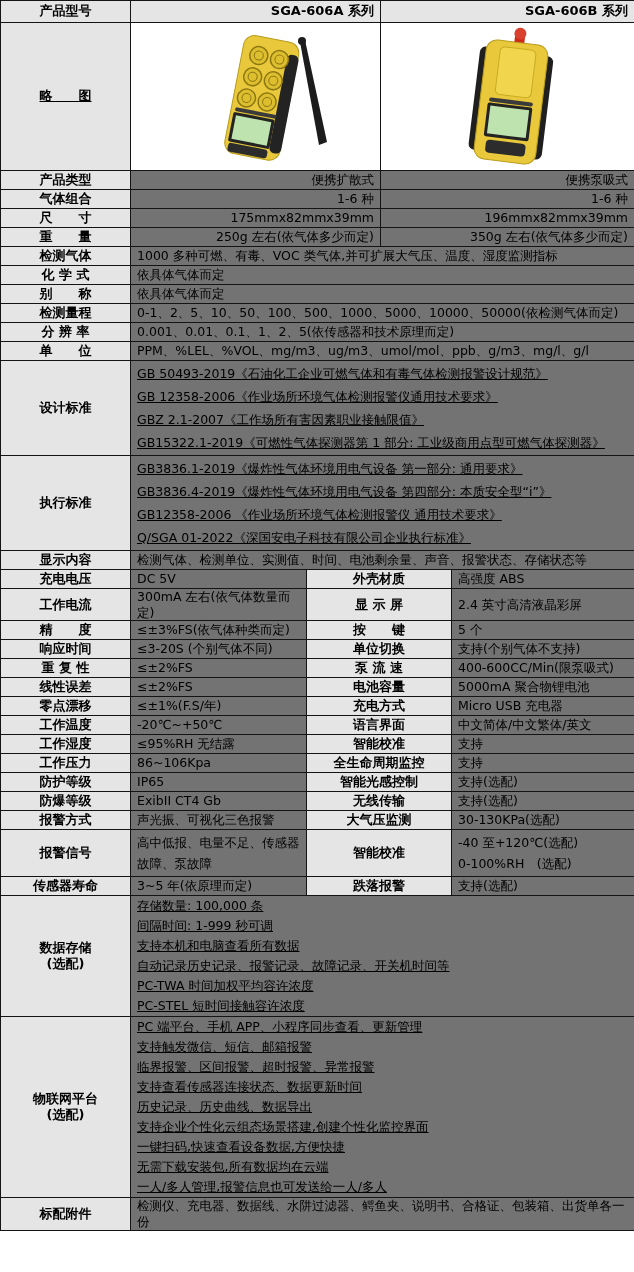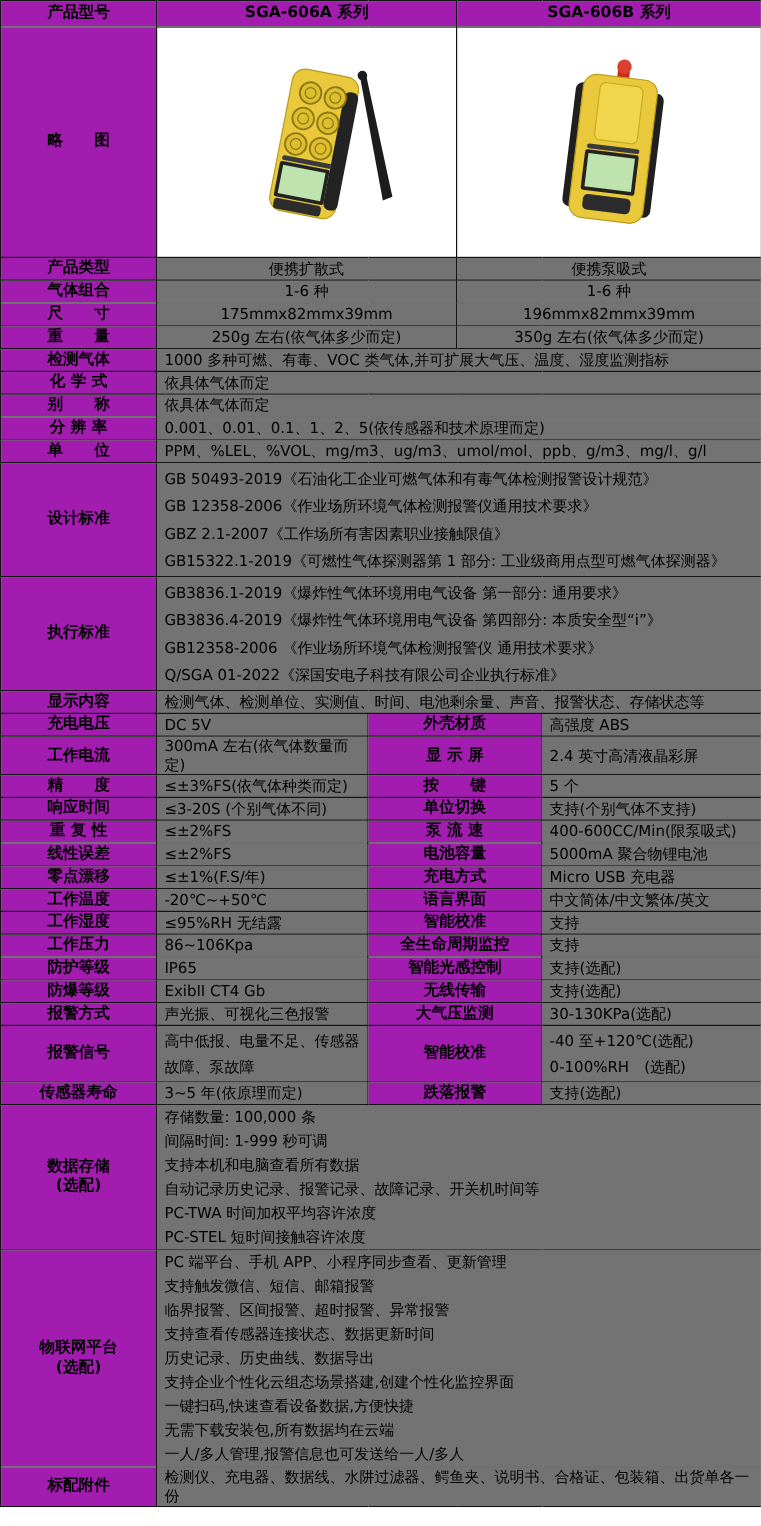--- a/index.html
+++ b/index.html
@@ -1,26 +1,26 @@
 <!DOCTYPE html>
 <html lang="zh"><head>
 <meta charset="utf-8">
 <style>
   html,body{margin:0;padding:0;background:#fff;}
   body{width:634px;font-family:"DejaVu Sans","Liberation Sans",sans-serif;color:#000;}
   table.spec{border-collapse:collapse;width:634px;table-layout:fixed;font-size:12.5px;}
   table.spec td{border:1px solid #141414;padding:0 6px;overflow:hidden;vertical-align:middle;line-height:1.25;}
-  td.lbl{background:#a21caf;font-weight:bold;text-align:center;padding:0 2px;font-size:13px;}
+  td.lbl{background:#e5e5e5;font-weight:bold;text-align:center;padding:0 2px;font-size:13px;}
   td.val{background:#737373;}
-  td.cen{text-align:center;}
+  td.cen{text-align:right;}
   td.img{background:#ffffff;padding:0;}
   td.ml{padding:3px 8px;}
-  .ml div{line-height:23px;white-space:nowrap;}
+  .ml div{line-height:23px;white-space:nowrap;text-decoration:underline;}
   .ml20 div{line-height:20px;white-space:nowrap;}
-  tr.h22{height:22px;} tr.h21{height:19px;} tr.h148{height:192px;}
+  tr.h22{height:22px;} tr.h21{height:19px;} tr.h148{height:148px;text-decoration:underline;}
   tr.h95{height:95px;} tr.h47{height:47px;} tr.h121{height:121px;}
   tr.h181{height:181px;}
   .v2lines div{line-height:21px;white-space:nowrap;}
   svg{display:block;margin:0 auto;}
 </style>
 </head>
 <body>
 
 <table class="spec">
   <colgroup>
@@ -115,20 +115,24 @@
   </tr>
   <tr class="h21">
     <td class="lbl">化 学 式</td>
     <td class="val" colspan="4">依具体气体而定</td>
   </tr>
   <tr class="h21">
     <td class="lbl">别　　称</td>
     <td class="val" colspan="4">依具体气体而定</td>
   </tr>
   <tr class="h21">
+    <td class="lbl">检测量程</td>
+    <td class="val" colspan="4">0-1、2、5、10、50、100、500、1000、5000、10000、50000(依检测气体而定)</td>
+  </tr>
+  <tr class="h21">
     <td class="lbl">分 辨 率</td>
     <td class="val" colspan="4">0.001、0.01、0.1、1、2、5(依传感器和技术原理而定)</td>
   </tr>
   <tr class="h21">
     <td class="lbl">单　　位</td>
     <td class="val" colspan="4">PPM、%LEL、%VOL、mg/m3、ug/m3、umol/mol、ppb、g/m3、mg/l、g/l</td>
   </tr>
 
   <tr class="h95">
     <td class="lbl">设计标准</td>

